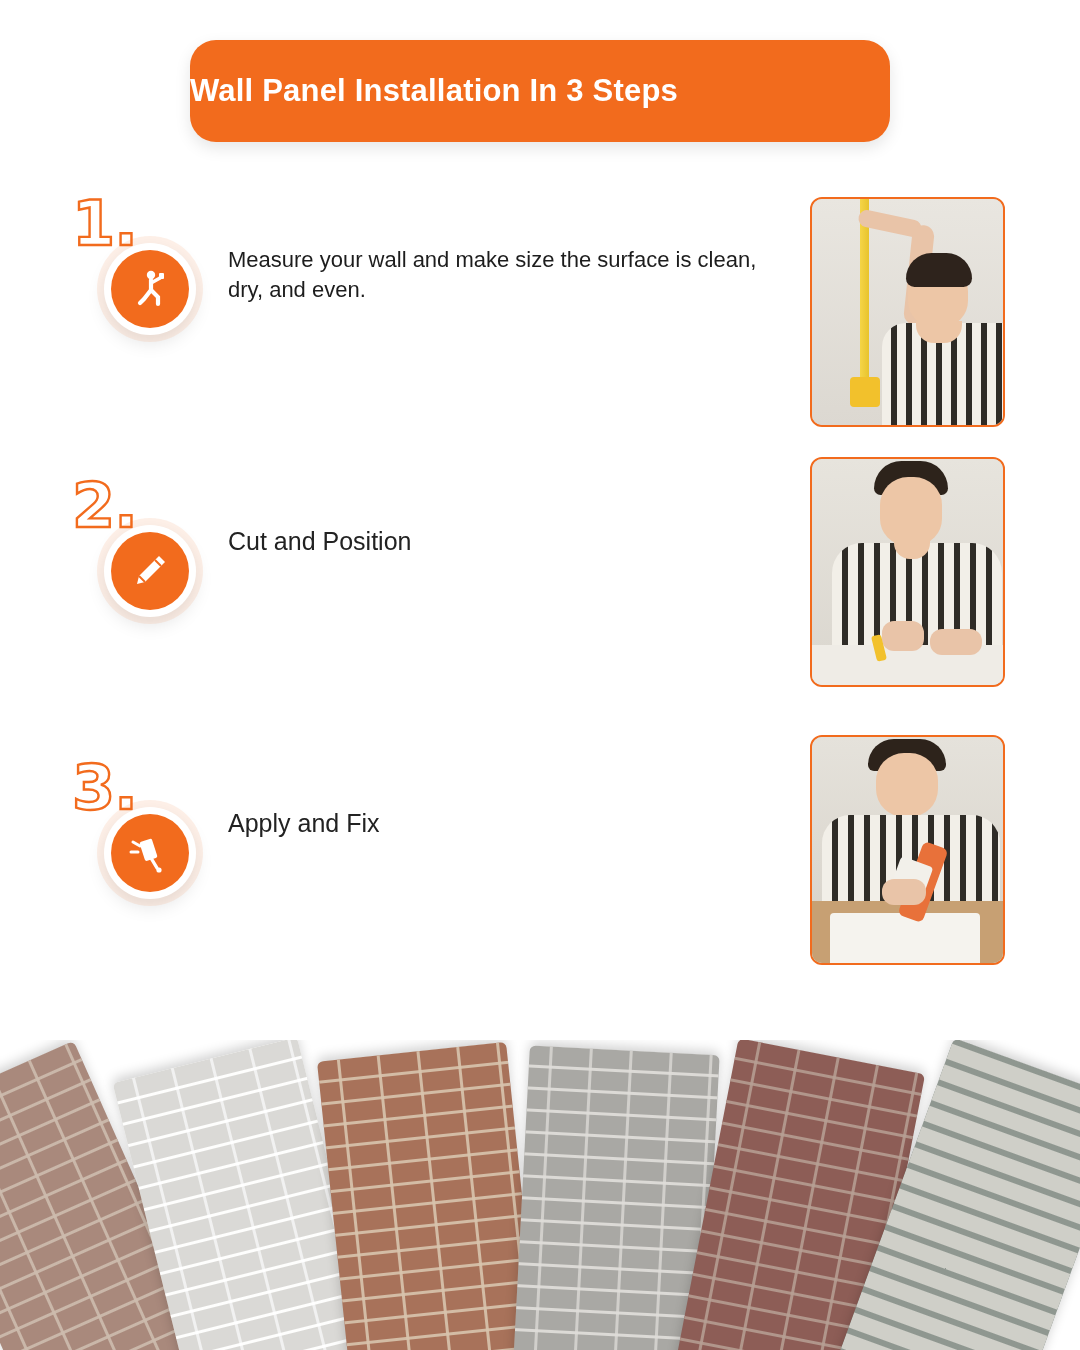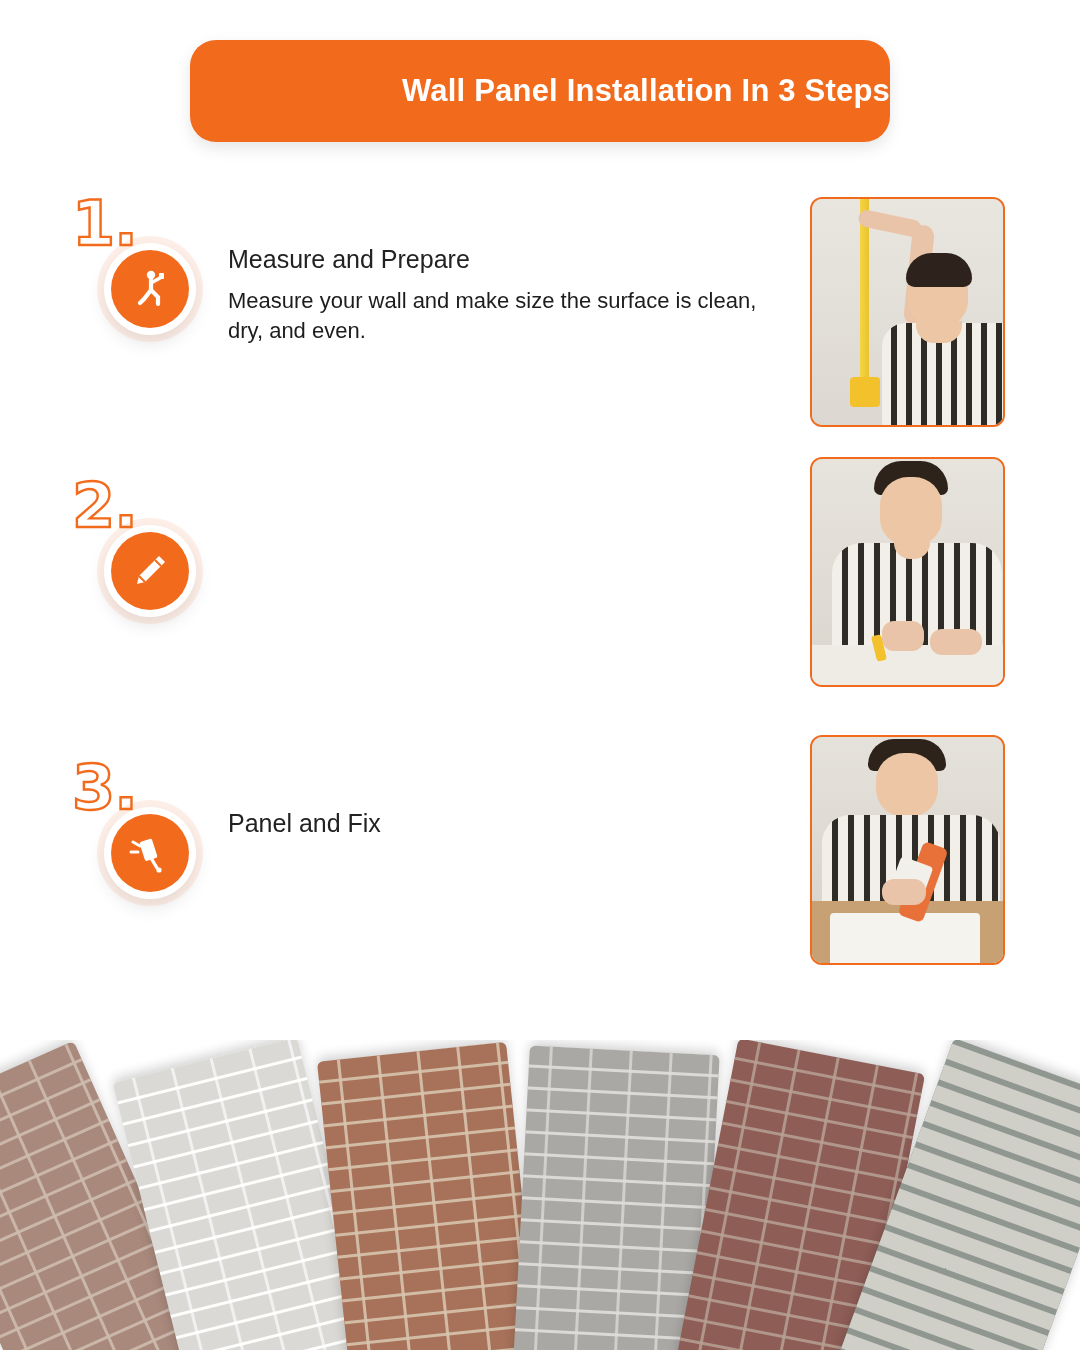--- a/index.html
+++ b/index.html
@@ -27,21 +27,21 @@
     display: flex;
     justify-content: center;
   }
   .header-banner {
     width: 700px;
     height: 102px;
     background: #F26B1D;
     border-radius: 26px;
     display: flex;
     align-items: center;
-    justify-content: flex-end;
+    justify-content: flex-start;
     box-shadow: 0 6px 16px rgba(0,0,0,0.10);
   }
   .header-title {
     color: #ffffff;
     font-size: 31px;
     font-weight: bold;
     letter-spacing: 0.2px;
     white-space: nowrap;
   }
 
@@ -172,21 +172,20 @@
             <circle cx="24" cy="9" r="4.2" fill="#fff"></circle>
             <path d="M24 14 L24 24 L17 33 L13 37" stroke="#fff" stroke-width="4.2" fill="none" stroke-linecap="round"></path>
             <path d="M24 24 L31 31 L31 38" stroke="#fff" stroke-width="4.2" fill="none" stroke-linecap="round"></path>
             <path d="M24 17 L33 12" stroke="#fff" stroke-width="3.6" fill="none" stroke-linecap="round"></path>
             <rect x="32" y="7" width="5" height="6" rx="1" fill="#fff"></rect>
           </svg>
         </div>
       </div>
 
       <div class="step-text">
-        <div class="step-title">Measure and Prepare</div>
         <div class="step-desc">Measure your wall and make size the surface is clean, dry, and even.</div>
       </div>
 
       <div class="photo" style="top:12px;">
         <div class="ph-bg" style="background:linear-gradient(180deg,#e9e6e0 0%,#dcd8d1 100%);"></div>
 
         <div style="position:absolute;left:48px;top:0;width:9px;height:178px;background:linear-gradient(90deg,#f5d547,#e8c32c);"></div>
         <div style="position:absolute;left:38px;top:178px;width:30px;height:30px;background:#f2c12c;border-radius:4px;"></div>
 
         <div style="position:absolute;left:46px;top:16px;width:64px;height:17px;background:#e9c4a8;border-radius:9px;transform:rotate(12deg);"></div>
@@ -207,20 +206,21 @@
         <div class="icon-circle">
           <svg width="46" height="46" viewBox="0 0 46 46">
             <path d="M32 8 L38 14 L18 34 L10 36 L12 28 Z" fill="#fff"></path>
             <path d="M12 28 L18 34" stroke="#F26B1D" stroke-width="2" fill="none"></path>
             <path d="M28 12 L34 18" stroke="#F26B1D" stroke-width="2" fill="none"></path>
           </svg>
         </div>
       </div>
 
       <div class="step-text">
+        <div class="step-title">Cut and Position</div>
       </div>
 
       <div class="photo" style="top:-10px;">
         <div class="ph-bg" style="background:linear-gradient(180deg,#e7e4dd 0%,#dad6ce 100%);"></div>
         <div style="position:absolute;left:62px;top:2px;width:74px;height:34px;background:#2d231b;border-radius:34px 34px 8px 8px;"></div>
         <div style="position:absolute;left:68px;top:18px;width:62px;height:68px;background:#edc6a6;border-radius:28px 28px 26px 26px;"></div>
         <div style="position:absolute;left:20px;top:84px;width:170px;height:110px;background:repeating-linear-gradient(90deg,#f2efe8 0 10px,#2f2c27 10px 16px);border-radius:30px 30px 0 0;"></div>
         <div style="position:absolute;left:82px;top:82px;width:36px;height:18px;background:#edc6a6;border-radius:0 0 16px 16px;"></div>
         <div style="position:absolute;left:0;top:186px;width:195px;height:44px;background:#efece6;"></div>
         <div style="position:absolute;left:70px;top:162px;width:42px;height:30px;background:#e9c4a8;border-radius:12px;"></div>
@@ -238,21 +238,21 @@
             <rect x="15" y="10" width="13" height="20" rx="2" fill="#fff" transform="rotate(-18 21 20)"></rect>
             <path d="M24 28 L30 38" stroke="#fff" stroke-width="3.4" stroke-linecap="round"></path>
             <path d="M13 16 L6 12" stroke="#fff" stroke-width="3" stroke-linecap="round"></path>
             <path d="M11 22 L4 22" stroke="#fff" stroke-width="3" stroke-linecap="round"></path>
             <circle cx="32" cy="40" r="2.6" fill="#fff"></circle>
           </svg>
         </div>
       </div>
 
       <div class="step-text">
-        <div class="step-title">Panel and Fix</div>
+        <div class="step-title">Apply and Fix</div>
       </div>
 
       <div class="photo" style="top:-14px;">
         <div class="ph-bg" style="background:linear-gradient(180deg,#e5e2db 0%,#d6d1c8 100%);"></div>
         <div style="position:absolute;left:56px;top:2px;width:78px;height:32px;background:#2d231b;border-radius:34px 34px 8px 8px;"></div>
         <div style="position:absolute;left:64px;top:16px;width:62px;height:64px;background:#edc6a6;border-radius:28px;"></div>
         <div style="position:absolute;left:10px;top:78px;width:178px;height:96px;background:repeating-linear-gradient(90deg,#f2efe8 0 10px,#2f2c27 10px 16px);border-radius:28px 28px 0 0;"></div>
         <div style="position:absolute;left:0;top:164px;width:195px;height:66px;background:#c7a073;"></div>
         <div style="position:absolute;left:18px;top:176px;width:150px;height:54px;background:#f5f3ee;border-radius:4px;"></div>
         <div style="position:absolute;left:98px;top:106px;width:26px;height:78px;background:#e8713a;border-radius:6px;transform:rotate(20deg);"></div>

